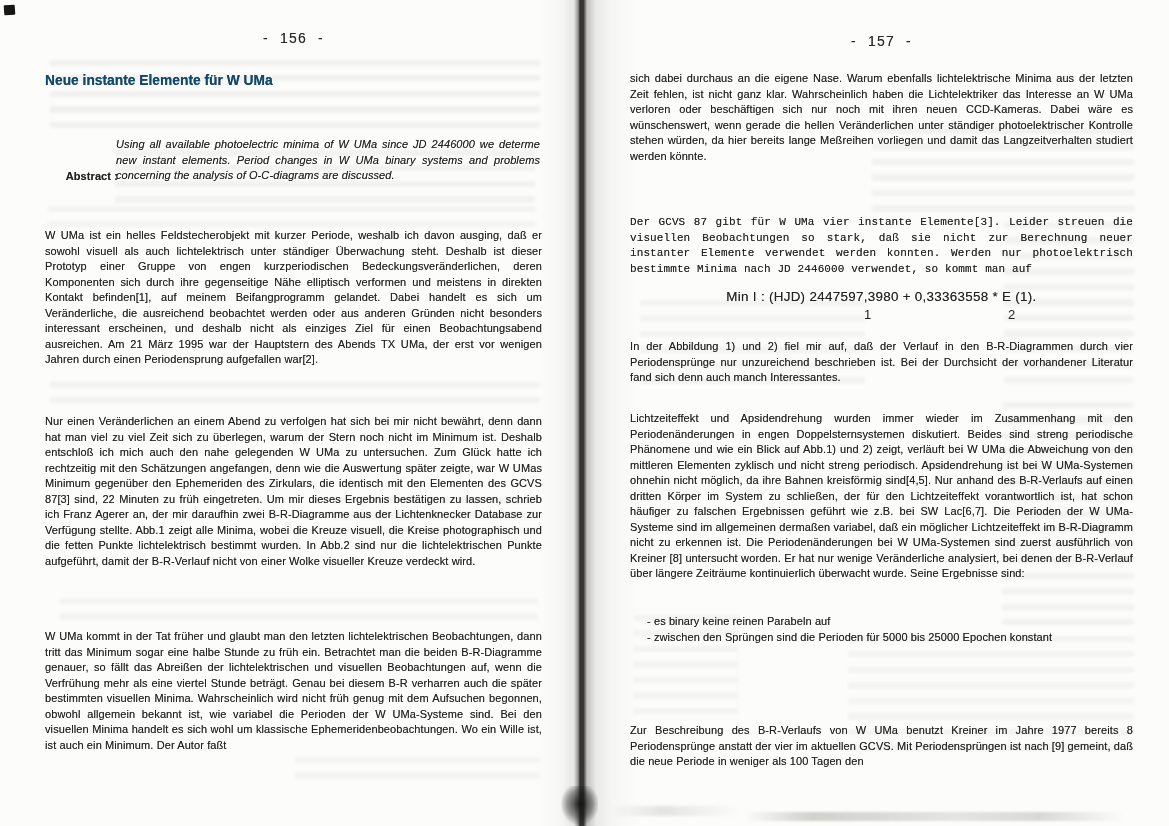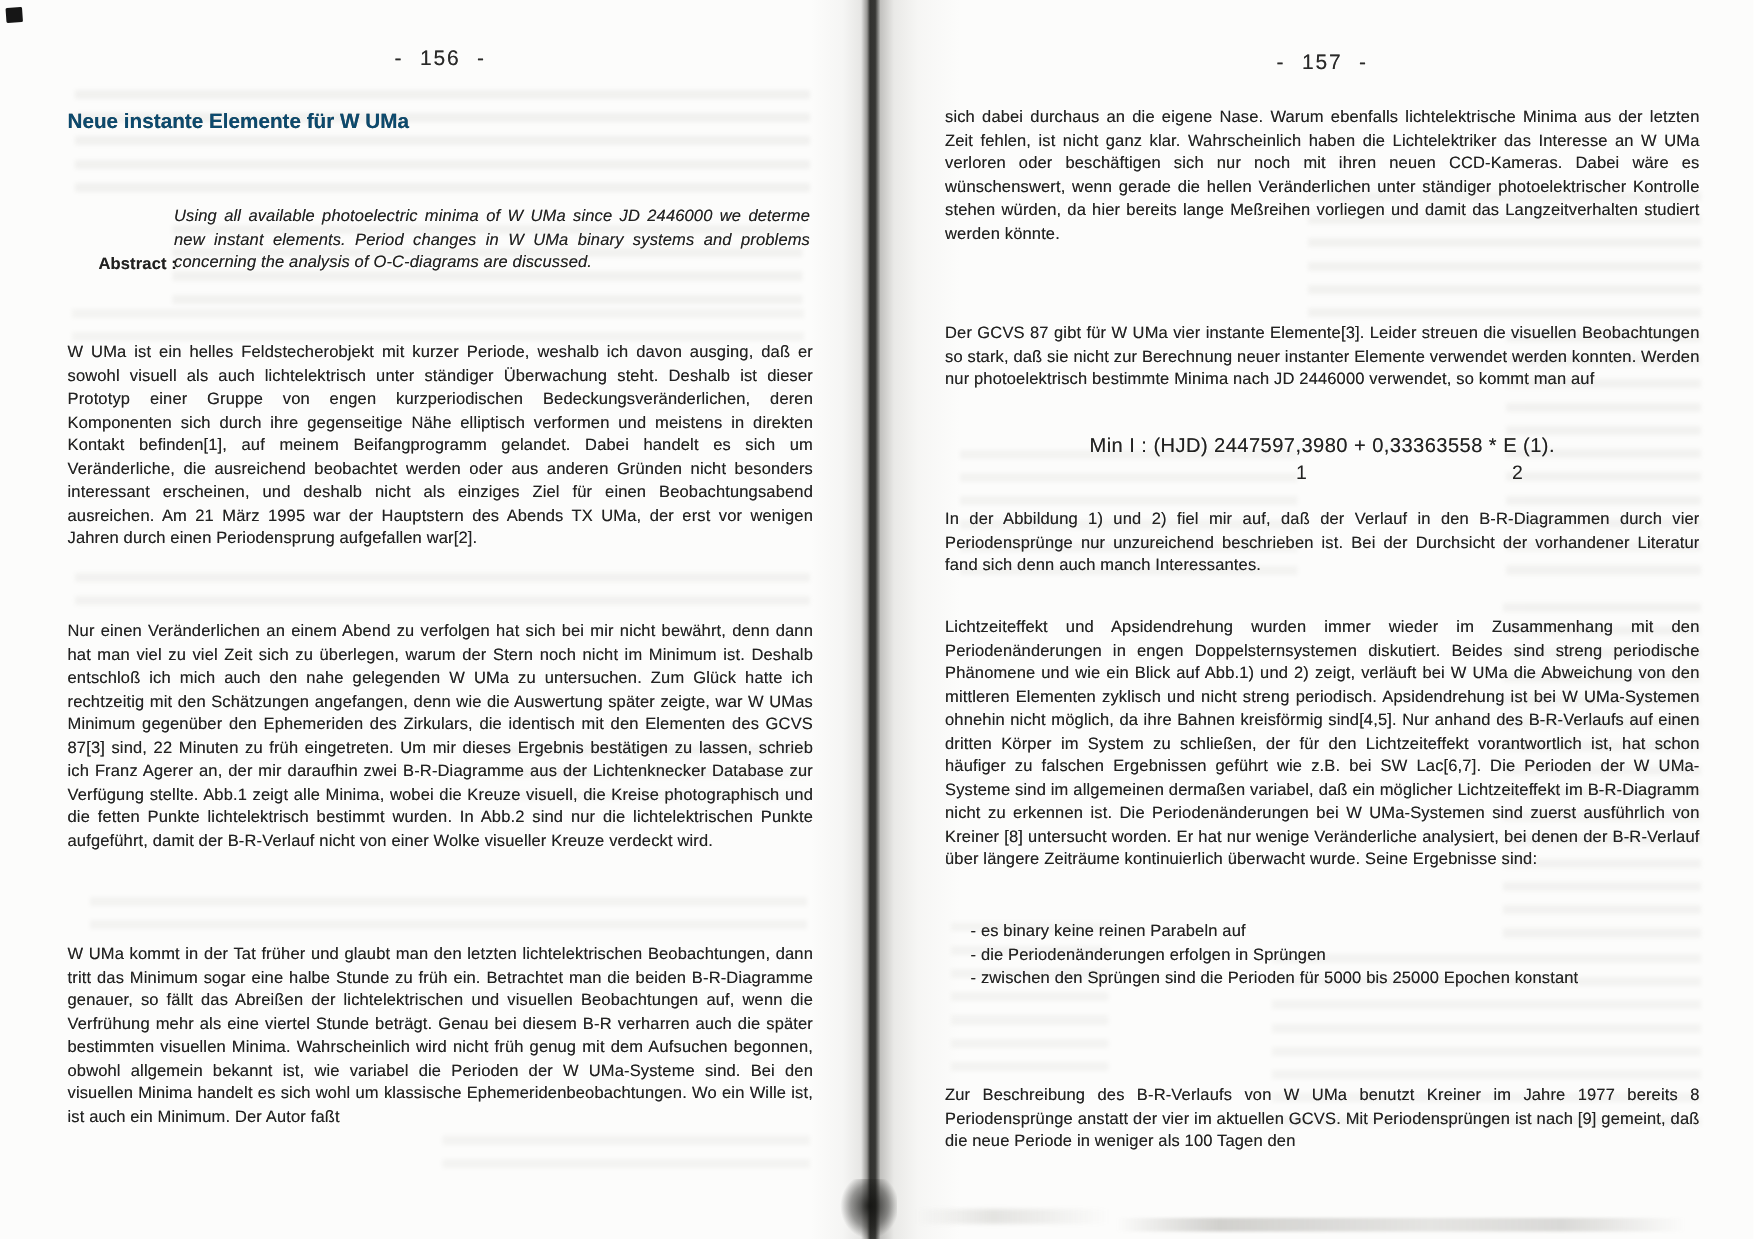--- a/index.html
+++ b/index.html
@@ -137,34 +137,33 @@
     <div class="txt" style="left:45px; top:414px; width:497px;">Nur einen Veränderlichen an einem Abend zu verfolgen hat sich bei mir nicht bewährt, denn dann hat man viel zu viel Zeit sich zu überlegen, warum der Stern noch nicht im Minimum ist. Deshalb entschloß ich mich auch den nahe gelegenden W UMa zu untersuchen. Zum Glück hatte ich rechtzeitig mit den Schätzungen angefangen, denn wie die Auswertung später zeigte, war W UMas Minimum gegenüber den Ephemeriden des Zirkulars, die identisch mit den Elementen des GCVS 87[3] sind, 22 Minuten zu früh eingetreten. Um mir dieses Ergebnis bestätigen zu lassen, schrieb ich Franz Agerer an, der mir daraufhin zwei B-R-Diagramme aus der Lichtenknecker Database zur Verfügung stellte. Abb.1 zeigt alle Minima, wobei die Kreuze visuell, die Kreise photographisch und die fetten Punkte lichtelektrisch bestimmt wurden. In Abb.2 sind nur die lichtelektrischen Punkte aufgeführt, damit der B-R-Verlauf nicht von einer Wolke visueller Kreuze verdeckt wird.</div>
 
     <div class="txt" style="left:45px; top:629px; width:497px;">W UMa kommt in der Tat früher und glaubt man den letzten lichtelektrischen Beobachtungen, dann tritt das Minimum sogar eine halbe Stunde zu früh ein. Betrachtet man die beiden B-R-Diagramme genauer, so fällt das Abreißen der lichtelektrischen und visuellen Beobachtungen auf, wenn die Verfrühung mehr als eine viertel Stunde beträgt. Genau bei diesem B-R verharren auch die später bestimmten visuellen Minima. Wahrscheinlich wird nicht früh genug mit dem Aufsuchen begonnen, obwohl allgemein bekannt ist, wie variabel die Perioden der W UMa-Systeme sind. Bei den visuellen Minima handelt es sich wohl um klassische Ephemeridenbeobachtungen. Wo ein Wille ist, ist auch ein Minimum. Der Autor faßt</div>
   </div>
 
   <div>
     <div class="pagenum" style="left:630px; top:33px; width:503px;">- 157 -</div>
 
     <div class="txt" style="left:630px; top:71px; width:503px;">sich dabei durchaus an die eigene Nase. Warum ebenfalls lichtelektrische Minima aus der letzten Zeit fehlen, ist nicht ganz klar. Wahrscheinlich haben die Lichtelektriker das Interesse an W UMa verloren oder beschäftigen sich nur noch mit ihren neuen CCD-Kameras. Dabei wäre es wünschenswert, wenn gerade die hellen Veränderlichen unter ständiger photoelektrischer Kontrolle stehen würden, da hier bereits lange Meßreihen vorliegen und damit das Langzeitverhalten studiert werden könnte.</div>
 
-    <div class="txt" style="left:630px; top:215px; width:503px;">Der GCVS 87 gibt für W UMa vier instante Elemente[3]. Leider streuen die visuellen Beobachtungen so stark, daß sie nicht zur Berechnung neuer instanter Elemente verwendet werden konnten. Werden nur photoelektrisch bestimmte Minima nach JD 2446000 verwendet, so kommt man auf</div>
+    <div class="txt" style="left:630px; top:215px; width:503px;font-family:Liberation Mono, monospace;">Der GCVS 87 gibt für W UMa vier instante Elemente[3]. Leider streuen die visuellen Beobachtungen so stark, daß sie nicht zur Berechnung neuer instanter Elemente verwendet werden konnten. Werden nur photoelektrisch bestimmte Minima nach JD 2446000 verwendet, so kommt man auf</div>
 
     <div class="formula" style="left:630px; top:289px; width:503px;">Min I : (HJD) 2447597,3980 + 0,33363558 * E (1).</div>
     <div class="formula-subs" style="left:630px; top:307px; width:503px; height:16px;">
       <span style="left:234px;">1</span>
       <span style="left:378px;">2</span>
     </div>
 
     <div class="txt" style="left:630px; top:339px; width:503px;">In der Abbildung 1) und 2) fiel mir auf, daß der Verlauf in den B-R-Diagrammen durch vier Periodensprünge nur unzureichend beschrieben ist. Bei der Durchsicht der vorhandener Literatur fand sich denn auch manch Interessantes.</div>
 
     <div class="txt" style="left:630px; top:411px; width:503px;">Lichtzeiteffekt und Apsidendrehung wurden immer wieder im Zusammenhang mit den Periodenänderungen in engen Doppelsternsystemen diskutiert. Beides sind streng periodische Phänomene und wie ein Blick auf Abb.1) und 2) zeigt, verläuft bei W UMa die Abweichung von den mittleren Elementen zyklisch und nicht streng periodisch. Apsidendrehung ist bei W UMa-Systemen ohnehin nicht möglich, da ihre Bahnen kreisförmig sind[4,5]. Nur anhand des B-R-Verlaufs auf einen dritten Körper im System zu schließen, der für den Lichtzeiteffekt vorantwortlich ist, hat schon häufiger zu falschen Ergebnissen geführt wie z.B. bei SW Lac[6,7]. Die Perioden der W UMa-Systeme sind im allgemeinen dermaßen variabel, daß ein möglicher Lichtzeiteffekt im B-R-Diagramm nicht zu erkennen ist. Die Periodenänderungen bei W UMa-Systemen sind zuerst ausführlich von Kreiner [8] untersucht worden. Er hat nur wenige Veränderliche analysiert, bei denen der B-R-Verlauf über längere Zeiträume kontinuierlich überwacht wurde. Seine Ergebnisse sind:</div>
 
     <div class="txt bullets" style="left:630px; top:614px; width:503px;">
       <div class="bullet">- es binary keine reinen Parabeln auf</div>
-      <div class="bullet">- die Periodenänderungen erfolgen in Sprüngen</div>
       <div class="bullet">- zwischen den Sprüngen sind die Perioden für 5000 bis 25000 Epochen konstant</div>
     </div>
 
     <div class="txt" style="left:630px; top:723px; width:503px;">Zur Beschreibung des B-R-Verlaufs von W UMa benutzt Kreiner im Jahre 1977 bereits 8 Periodensprünge anstatt der vier im aktuellen GCVS. Mit Periodensprüngen ist nach [9] gemeint, daß die neue Periode in weniger als 100 Tagen den</div>
   </div>
 
 </div>
 
 </body></html>

